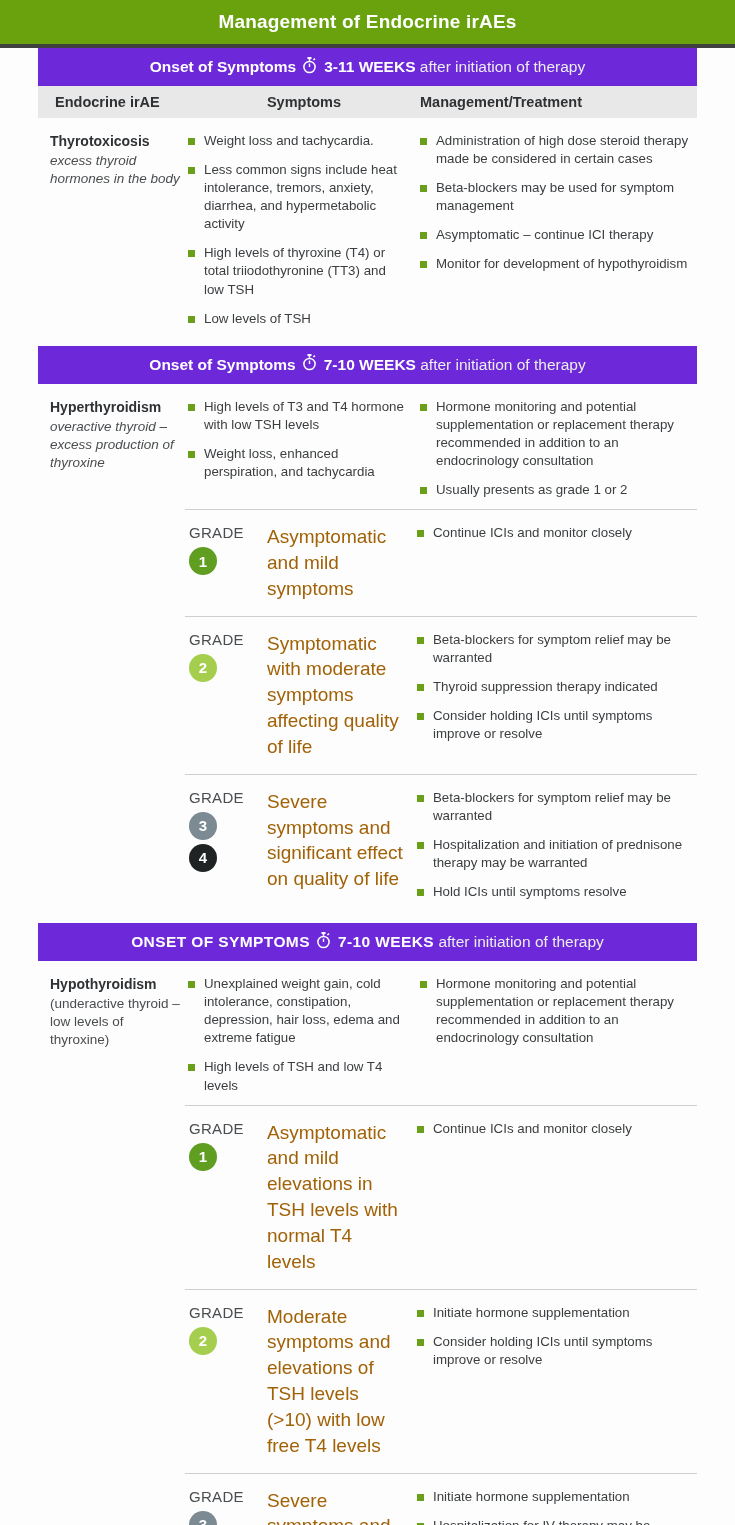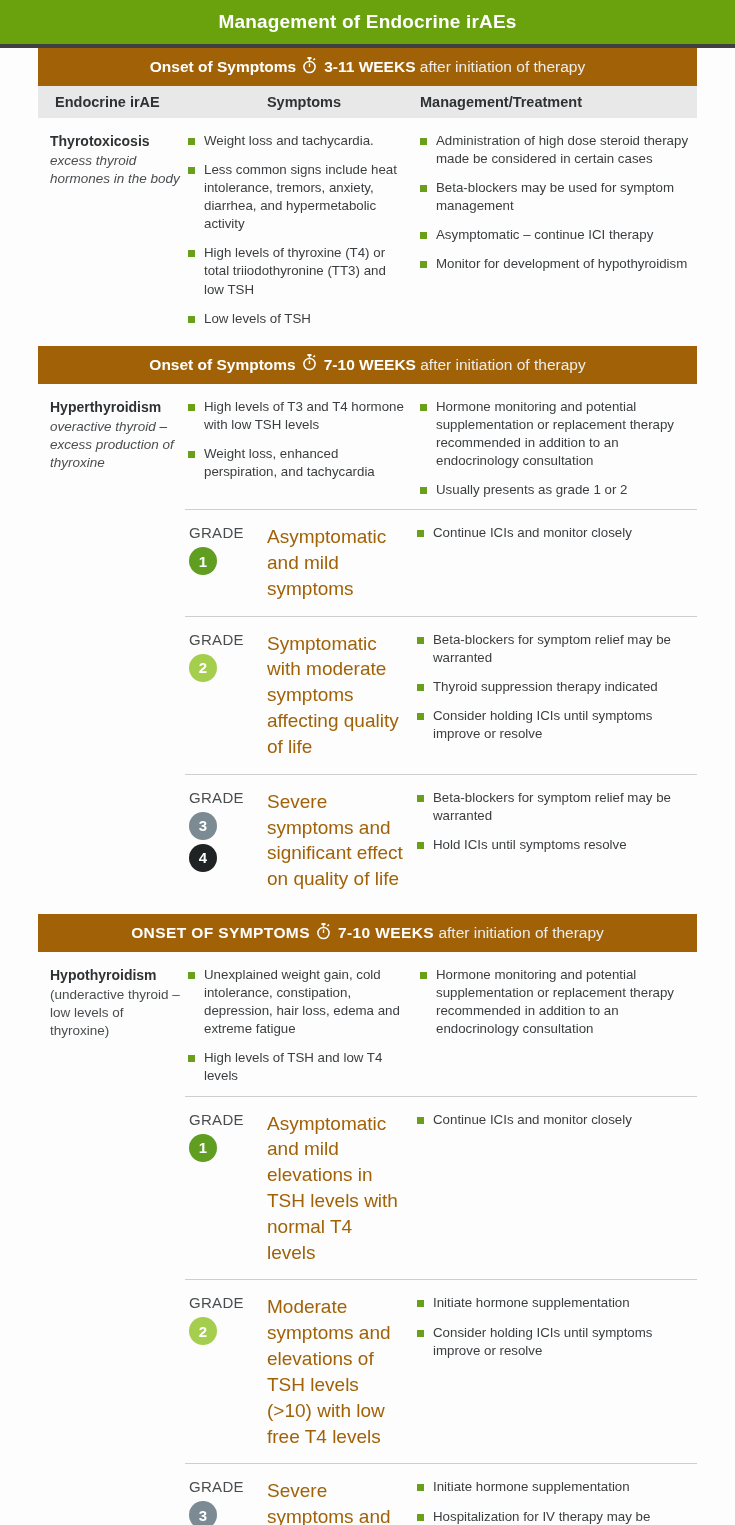--- a/index.html
+++ b/index.html
@@ -42,21 +42,21 @@
     font-size: 15px;
     color: #4a4a4a;
     margin-top: 5px;
     font-family: "Liberation Serif", serif;
   }
 
   
   .table { margin: 0 38px; }
 
   .onset-bar {
-    background: #a16207;
+    background: #6d28d9;
     height: 38px;
     display: flex;
     align-items: center;
     justify-content: center;
     gap: 0px;
     color: #ffffff;
     font-size: 15.5px;
   }
   .onset-bar .b { font-weight: bold; }
   .onset-bar .r { font-weight: normal; color: #eceded; }
@@ -242,20 +242,21 @@
           <div class="grade-word">GRADE</div>
           <div class="grade-circles">
             <div class="circle g3">3</div>
             <div class="circle g4">4</div>
           </div>
         </div>
         <div class="grade-desc">Severe symptoms and significant effect on quality of life</div>
         <div class="grade-mgmt">
           <ul class="blist">
             <li>Beta-blockers for symptom relief may be warranted</li>
+            <li>Hospitalization and initiation of prednisone therapy may be warranted</li>
             <li>Hold ICIs until symptoms resolve</li>
           </ul>
         </div>
       </div>
       <div class="section-gap"></div>
       <div class="onset-bar upper">
         <span class="b">ONSET OF SYMPTOMS</span>
         <span class="stopwatch"><svg width="15" height="17" viewBox="0 0 15 17">
             <rect x="5.5" y="0" width="4" height="2" fill="#ffffff"></rect>
             <rect x="6.7" y="1.6" width="1.6" height="2.2" fill="#ffffff"></rect>

